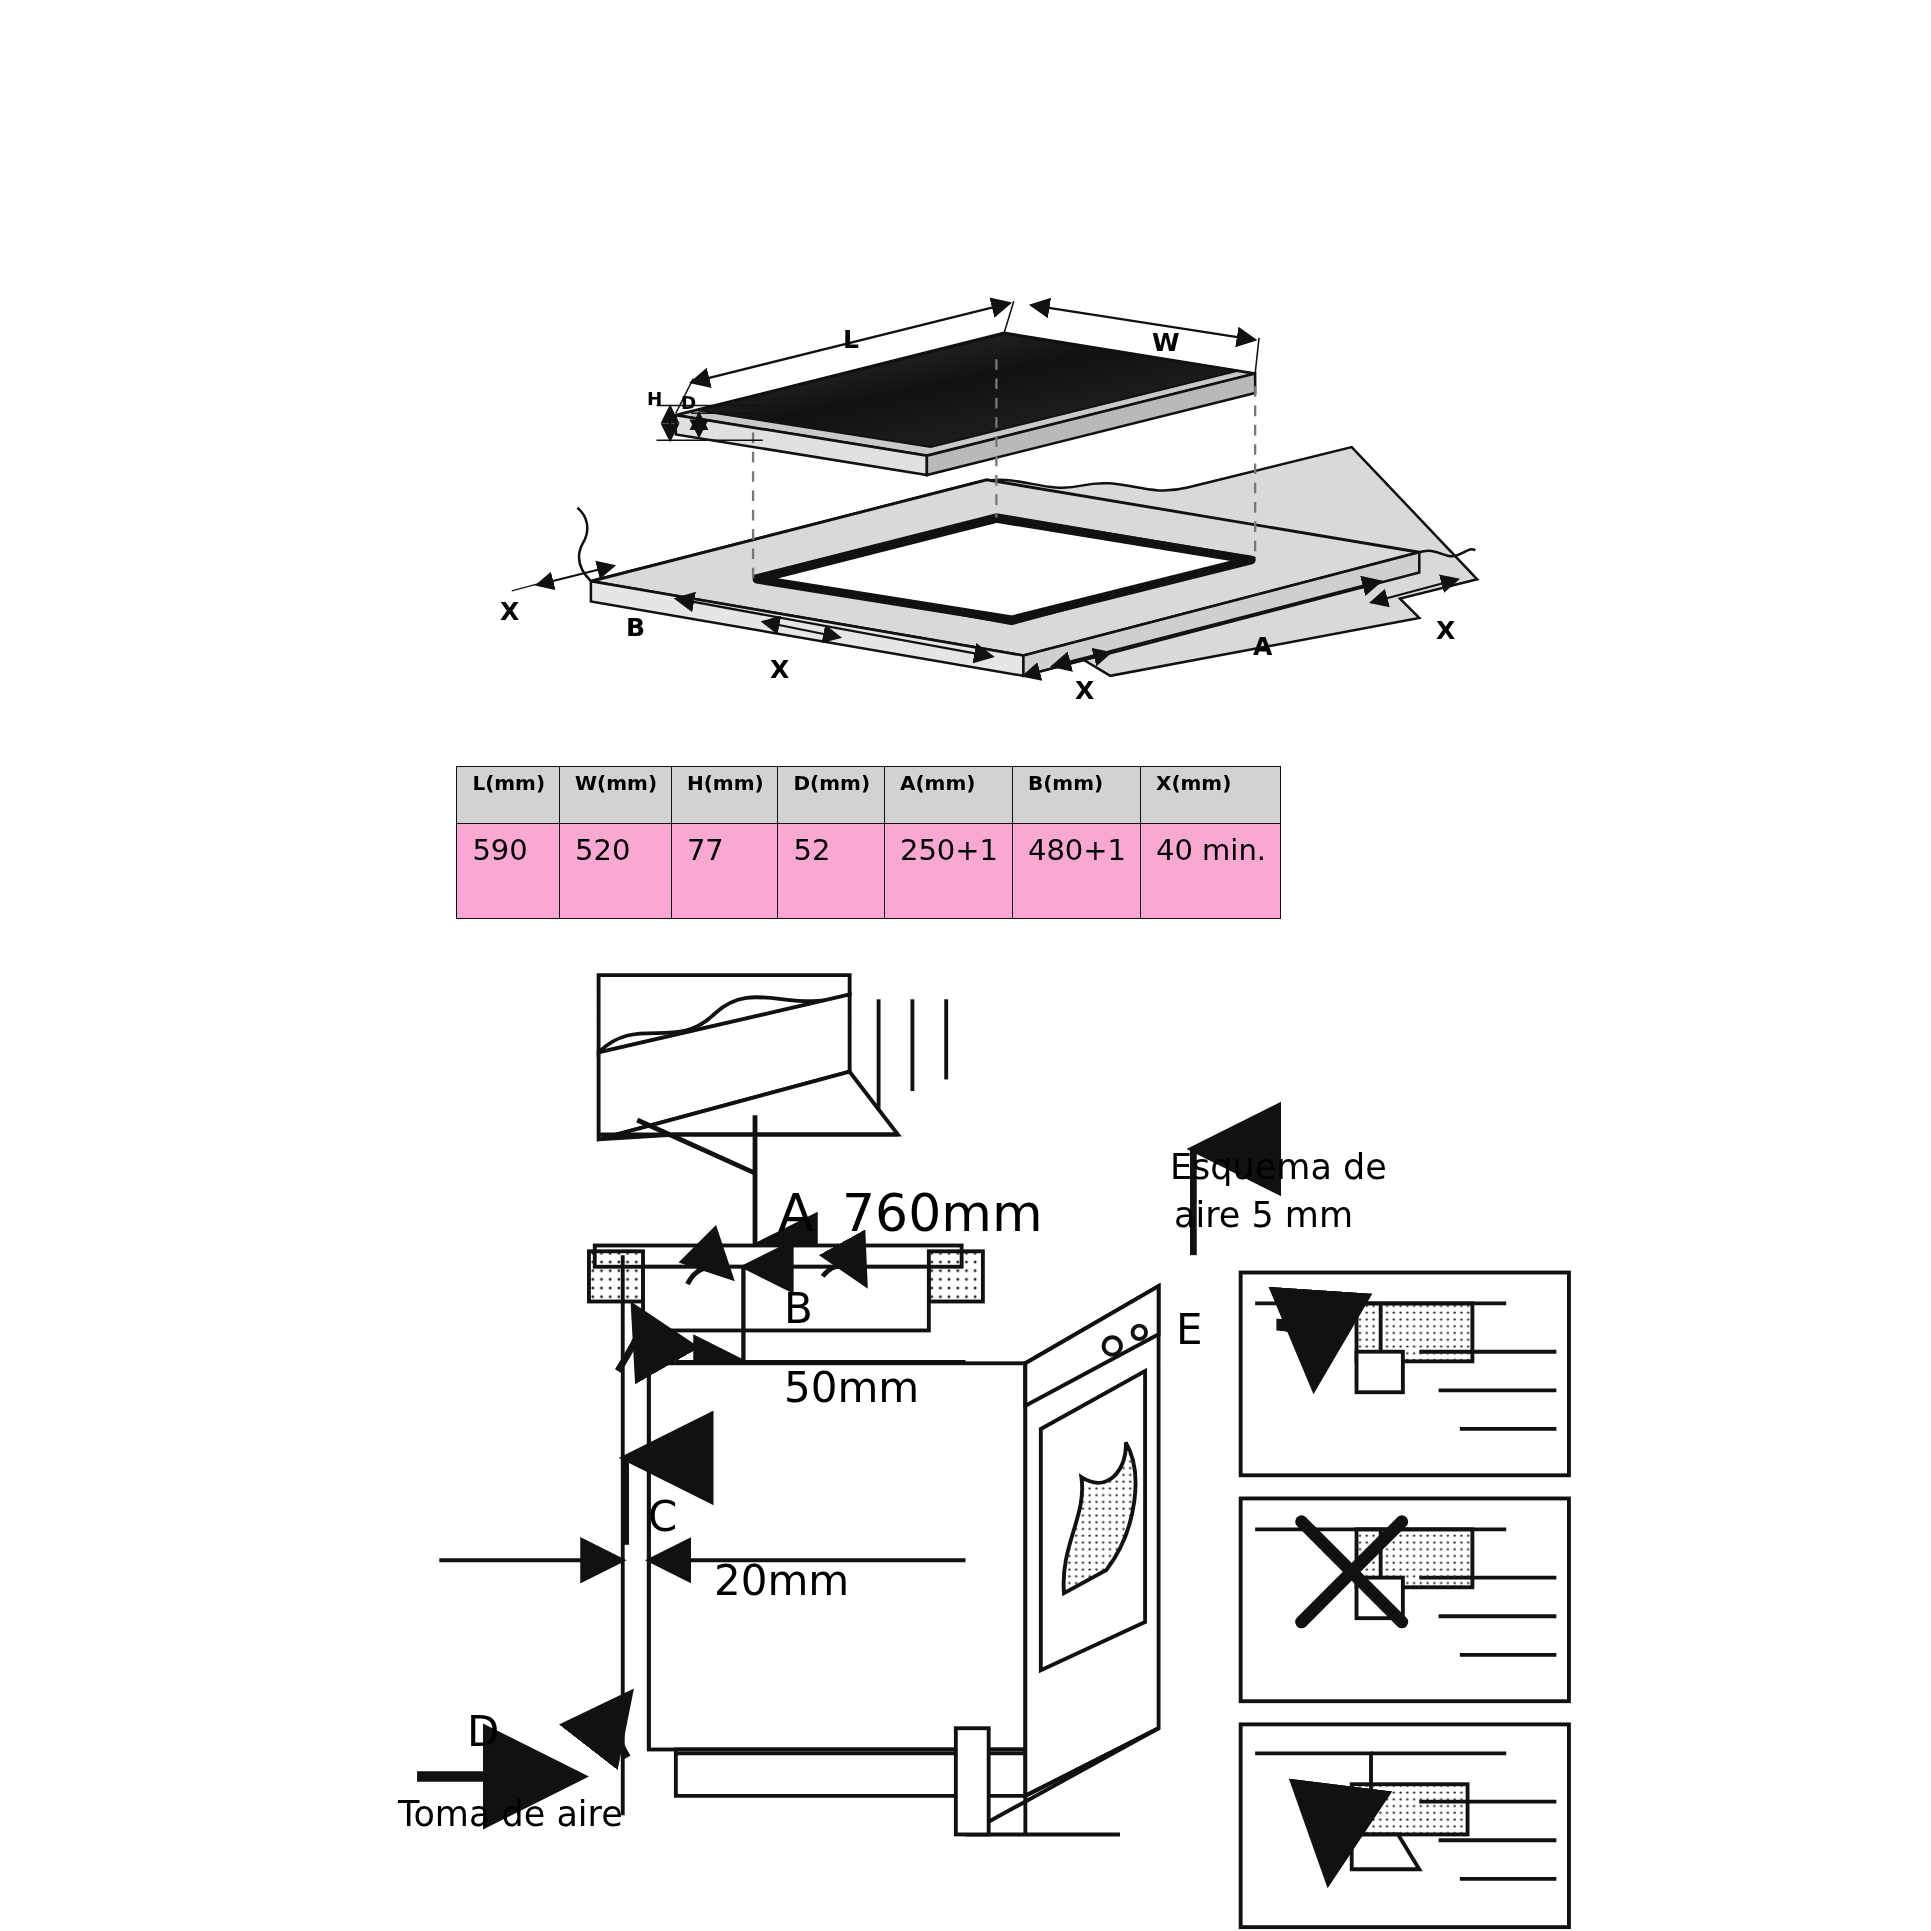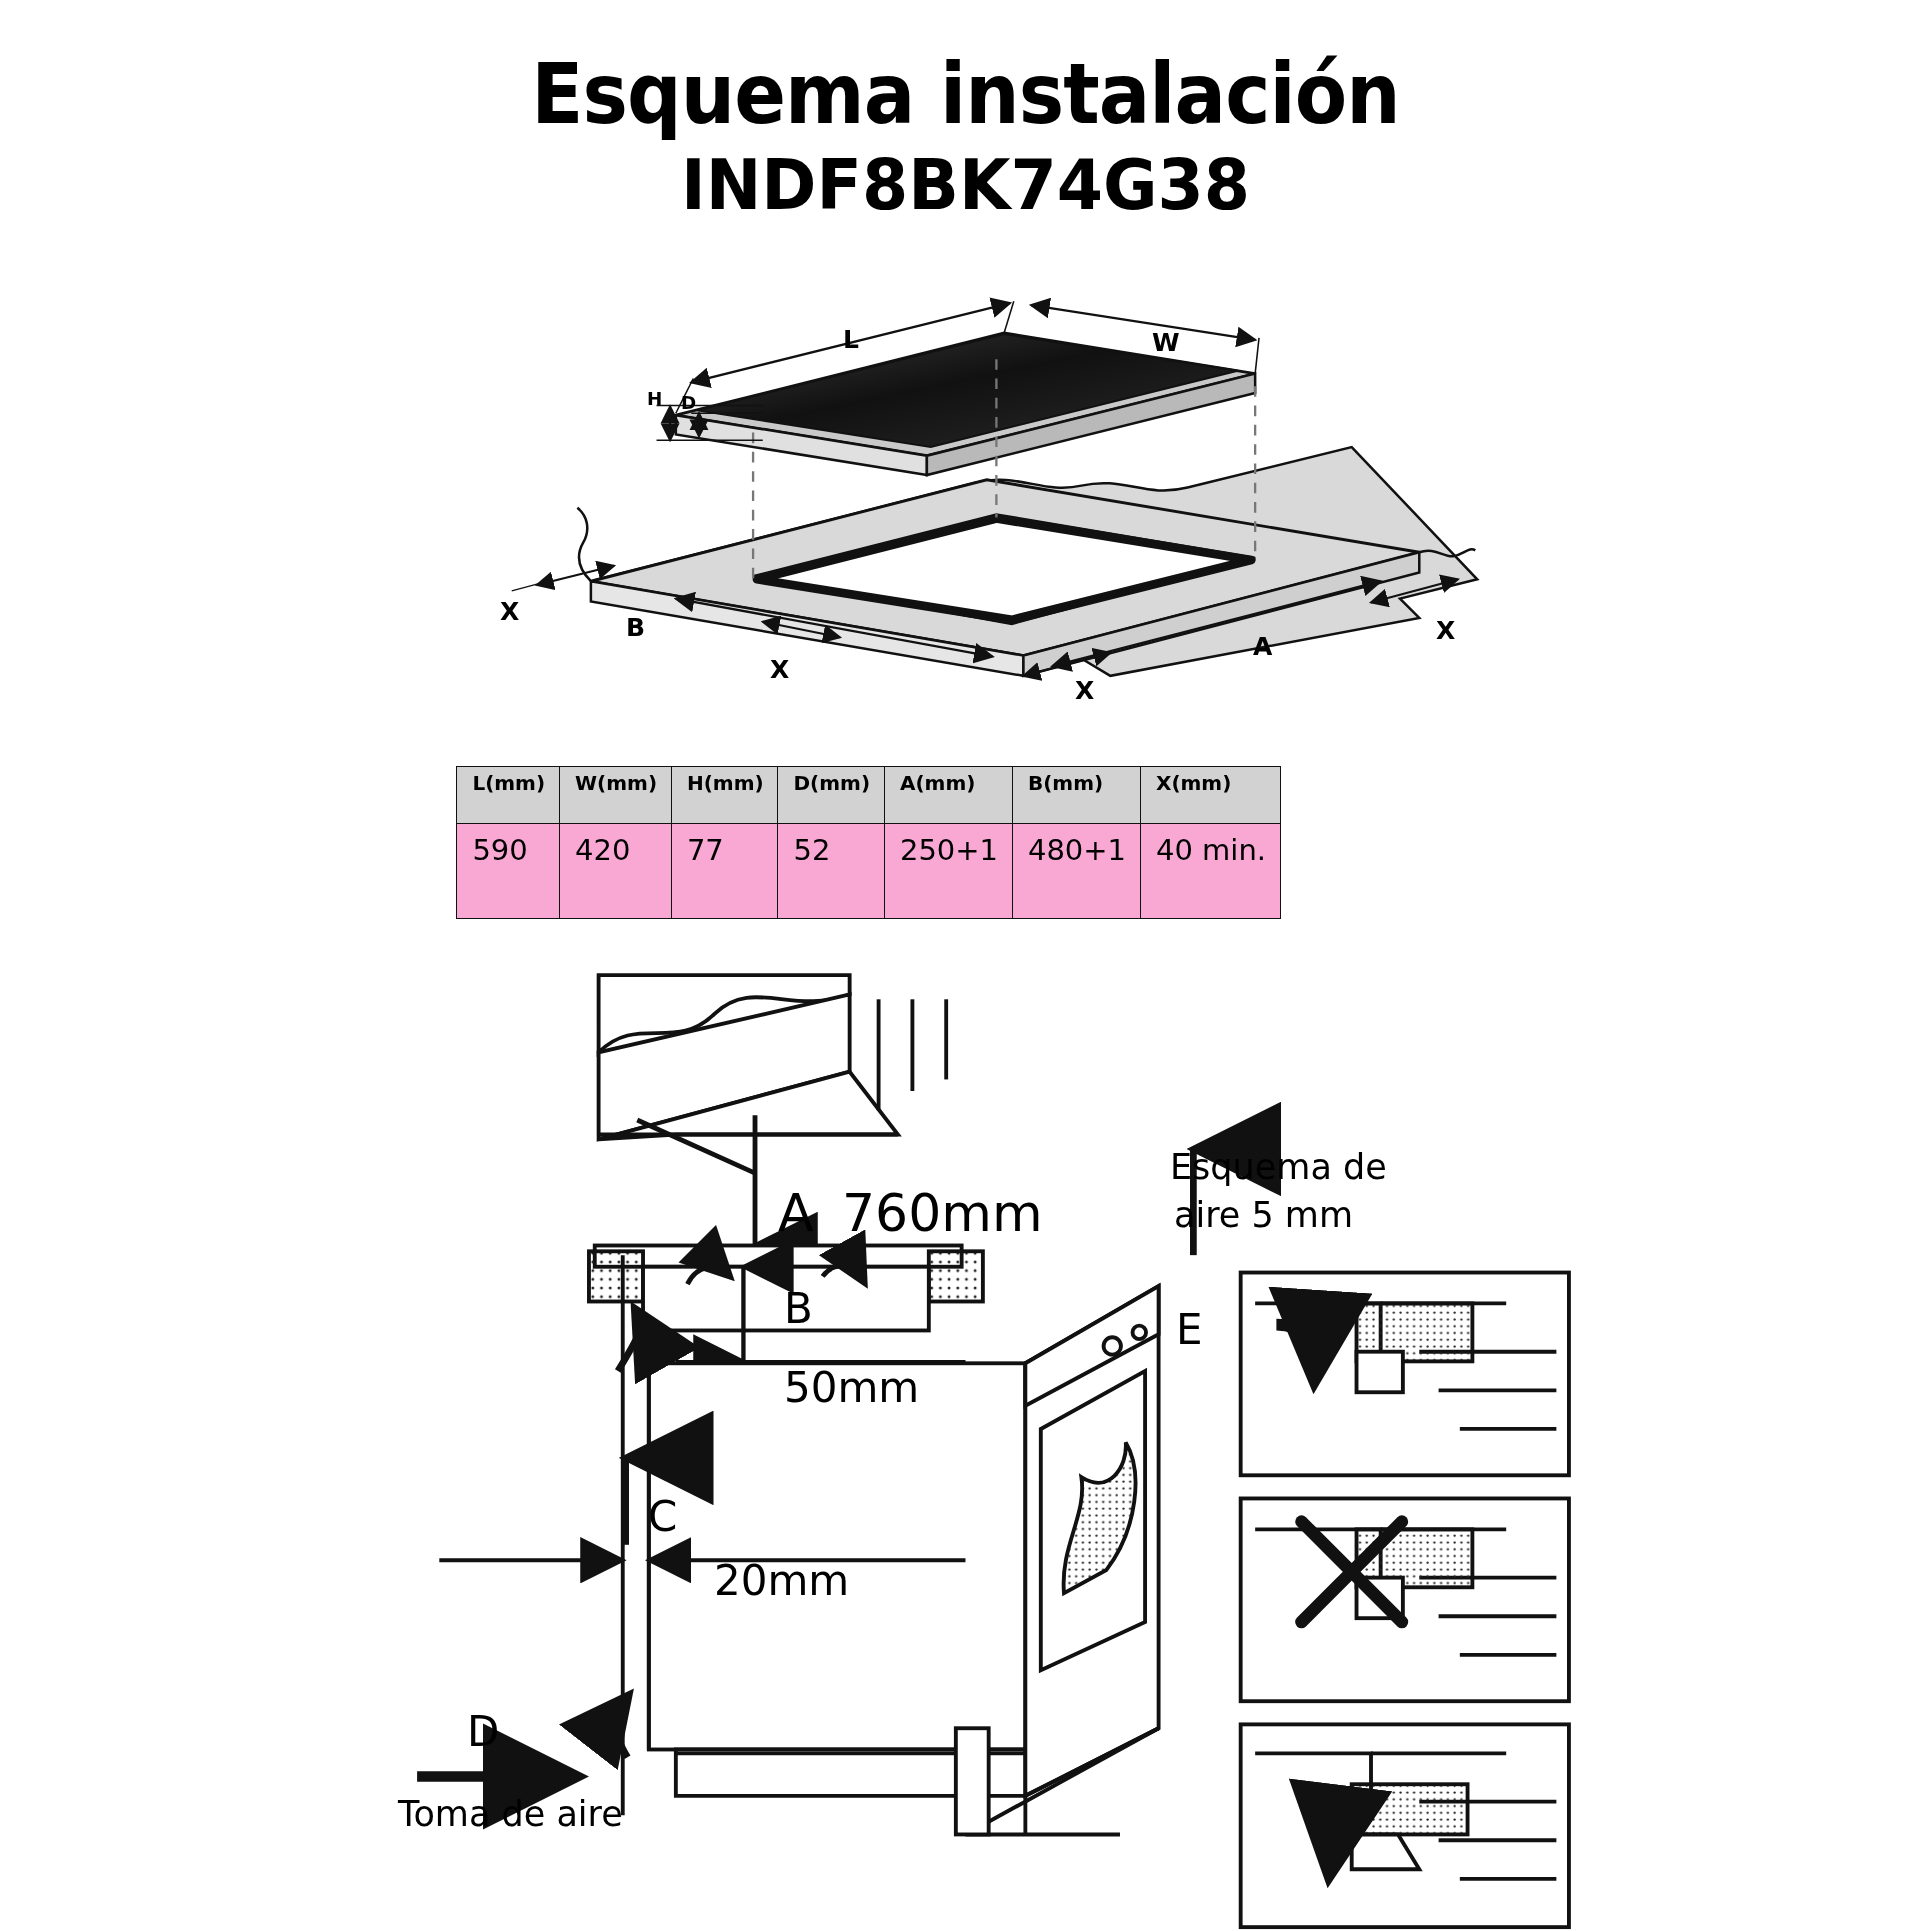--- a/index.html
+++ b/index.html
@@ -73,24 +73,20 @@
   .dim-mid{font-size:42px;}
   .cap{font-size:35px;}
   .iso-lbl{font-weight:bold;font-size:25px;}
   .iso-lbl-sm{font-weight:bold;font-size:18.3px;}
 </style>
 </head>
 <body>
 
 <div class="page">
 
-  <div class="title-block">
-    <div class="title-main">Esquema instalación</div>
-    <div class="title-sub">INDF8BK74G38</div>
-  </div>
 
   <div class="svg-layer">
     <svg width="1931" height="1931" viewBox="0 0 2000 2000" xmlns="http://www.w3.org/2000/svg">
       <defs>
         <linearGradient id="glassGrad" x1="0" y1="0" x2="1" y2="1">
           <stop offset="0%" stop-color="#3a3a3a"></stop>
           <stop offset="45%" stop-color="#111111"></stop>
           <stop offset="100%" stop-color="#2b2b2b"></stop>
         </linearGradient>
         <pattern id="dots" width="9" height="9" patternUnits="userSpaceOnUse">
@@ -191,21 +187,21 @@
         <th>H(mm)</th>
         <th>D(mm)</th>
         <th>A(mm)</th>
         <th>B(mm)</th>
         <th>X(mm)</th>
       </tr>
     </thead>
     <tbody>
       <tr>
         <td>590</td>
-        <td>420</td>
+        <td>520</td>
         <td>77</td>
         <td>52</td>
         <td>250+1</td>
         <td>480+1</td>
         <td>40 min.</td>
       </tr>
     </tbody>
   </table>
 
   <div class="svg-layer">

